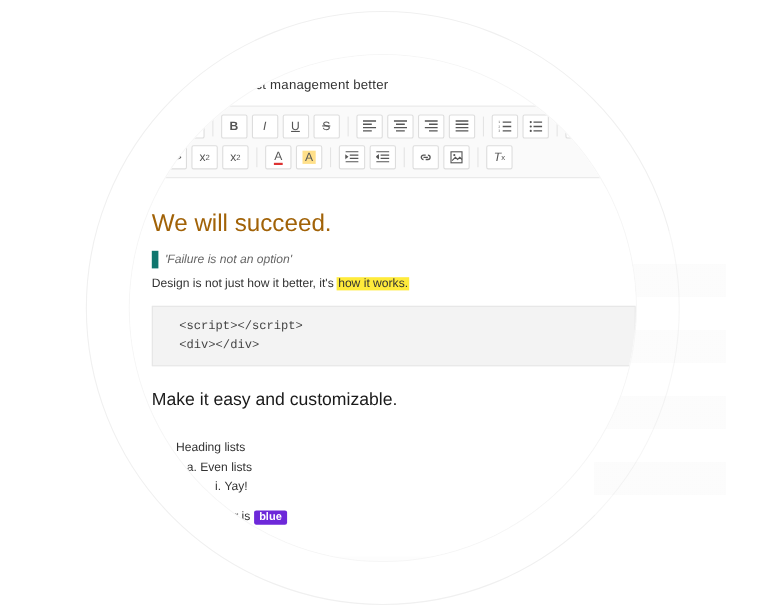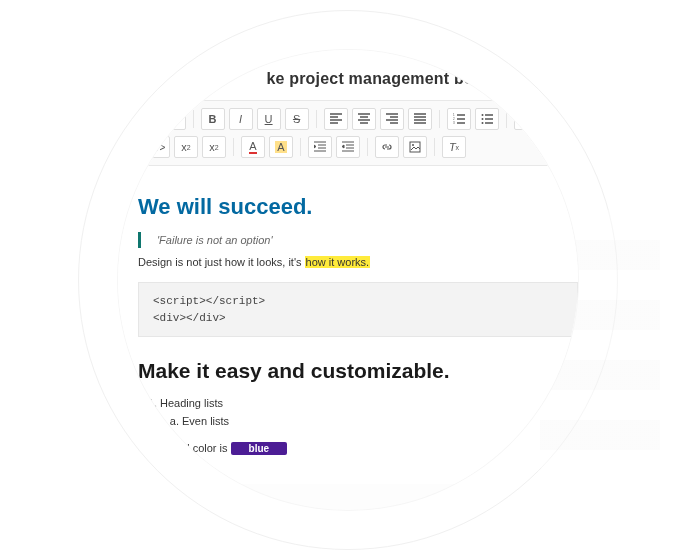--- a/index.html
+++ b/index.html
@@ -33,26 +33,25 @@
     box-shadow: 0 0 0 1px #f6f6f6;
   }
   .doc {
     position: absolute;
     left: -20px;
     top: -10px;
     width: 520px;
     background: #fff;
   }
   .page-title {
-    font-size: 16px;
-    font-weight: 700;
+    font-size: 12px;
+    font-weight: 400;
     color: #333;
     padding: 30px 40px 12px 90px;
     letter-spacing: 0.2px;
-    text-align: center;
   }
   .toolbar {
     border-top: 1px solid #e8e8e8;
     border-bottom: 1px solid #e8e8e8;
     background: #fafafa;
     padding: 4px 6px 4px 20px;
   }
   .tb-row {
     display: flex;
     align-items: center;
@@ -96,59 +95,59 @@
     border-top: 4px solid #888;
   }
   .sep { width: 1px; height: 18px; background: #e4e4e4; margin: 0 3px; }
   .content {
     padding: 18px 40px 30px 40px;
     font-size: 12px;
     color: #333;
   }
   .h1 {
     font-size: 22px;
-    font-weight: 700;
-    color: #0369a1;
+    font-weight: 400;
+    color: #a16207;
     margin: 10px 0 12px 0;
   }
   .bq {
-    border-left: 3px solid #0f766e;
-    padding: 2px 0 2px 16px;
+    border-left: 6px solid #0f766e;
+    padding: 2px 0 2px 6px;
     margin: 0 0 8px 0;
     font-style: italic;
     color: #666;
     font-size: 11px;
   }
   .para { font-size: 11px; margin-bottom: 14px; color: #333; }
   .hl { background: #ffeb3b; padding: 0 1px; margin-top: 20px; }
   .codeblock {
     background: #f3f3f3;
     border: 1px solid #e6e6e6;
-    padding: 10px 14px;
+    padding: 10px 24px;
     font-family: "Courier New", monospace;
     font-size: 11px;
     color: #444;
     margin-bottom: 22px;
     line-height: 1.5;
     white-space: pre;
   }
   .h2 {
-    font-size: 21px;
-    font-weight: 700;
+    font-size: 16px;
+    font-weight: 400;
     color: #1a1a1a;
-    margin-bottom: 12px;
+    margin-bottom: 26px;
   }
   ol.nested { list-style: decimal; padding-left: 22px; font-size: 11px; line-height: 1.6; }
   ol.nested ol { list-style: lower-alpha; padding-left: 22px; }
   ol.nested ol ol { list-style: lower-roman; padding-left: 22px; }
   .color-line { font-size: 11px; margin-top: 12px; }
   .color-chip {
-    background: #4c1d95;
+    background: #6d28d9;
     color: #fff;
-    padding: 1px 18px;
+    padding: 1px 5px;
     border-radius: 2px;
     font-weight: 600;
     font-size: 10px;
   }
   .bg-stripe {
     position: absolute;
     right: 30px;
     top: 210px;
     width: 120px;
     height: 260px;
@@ -275,29 +274,32 @@
             <i>T</i>
             <sub style="font-size:7px;">x</sub>
           </div>
       </div>
     </div>
 
     <div class="content">
       <div class="h1">We will succeed.</div>
       <div class="bq">'Failure is not an option'</div>
       <div class="para">
-        <span>Design is not just how it looks, it's </span><span class="hl">how it works.</span>
+        <span>Design is not just how it better, it's </span><span class="hl">how it works.</span>
       </div>
       <div class="codeblock">&lt;script&gt;&lt;/scr​ipt&gt;
 &lt;div&gt;&lt;/div&gt;</div>
       <div class="h2">Make it easy and customizable.</div>
       <ol class="nested">
         <li><span>Heading lists</span>
           <ol>
               <li><span>Even lists</span>
+            <ol>
+                  <li><span>Yay!</span></li>
+                </ol>
           </li>
             </ol>
         </li>
       </ol>
       <div class="color-line">
         <span>'v succeed color is </span><span class="color-chip">blue</span>
       </div>
     </div>
 
   </div>

